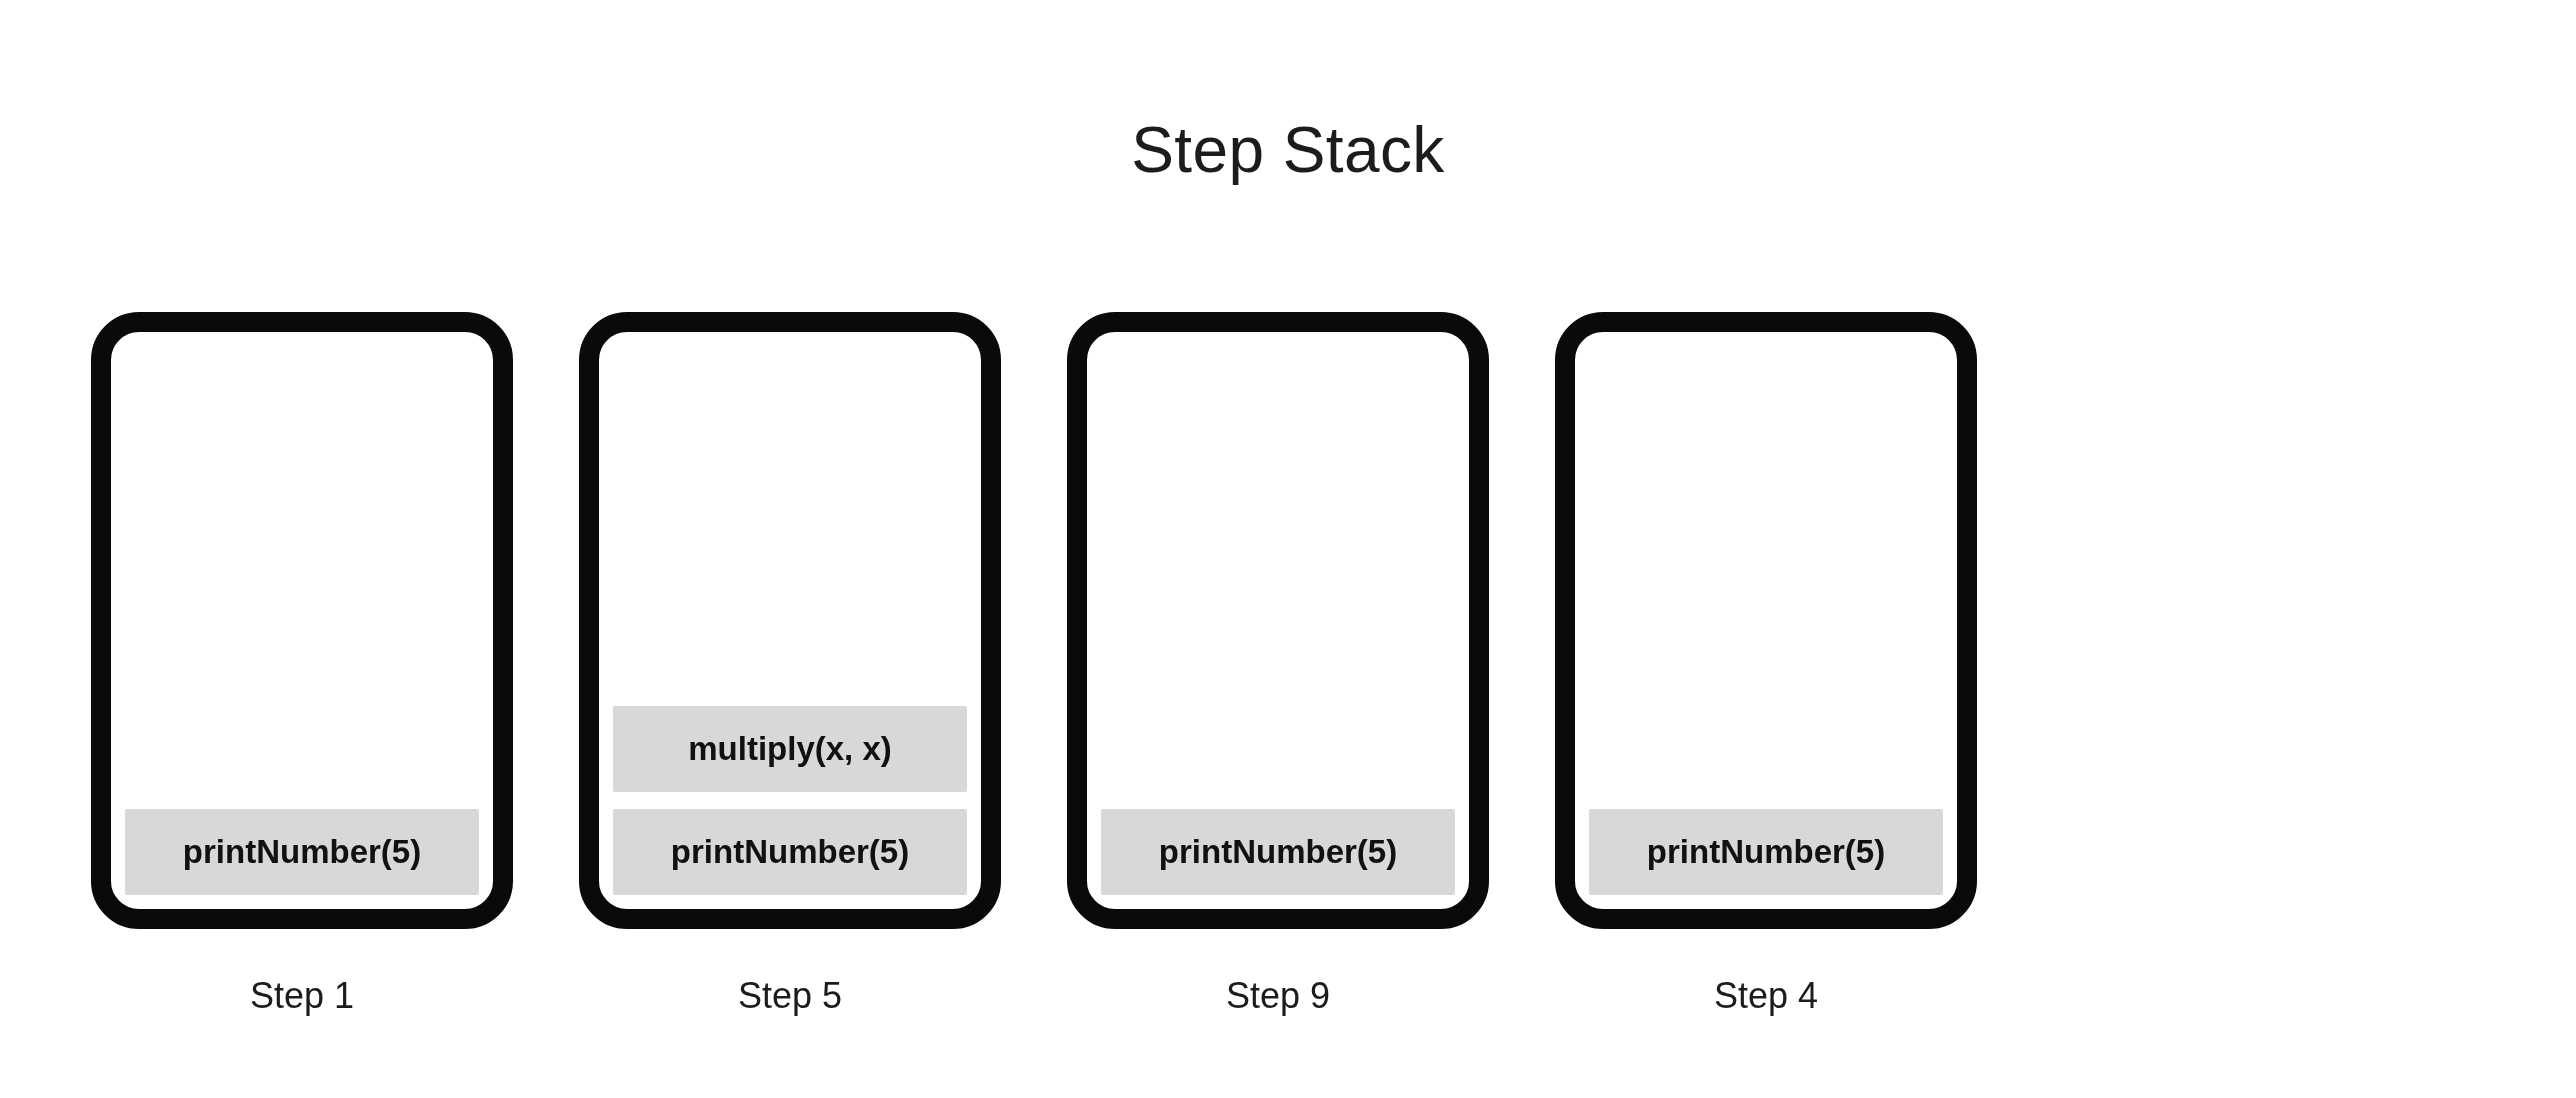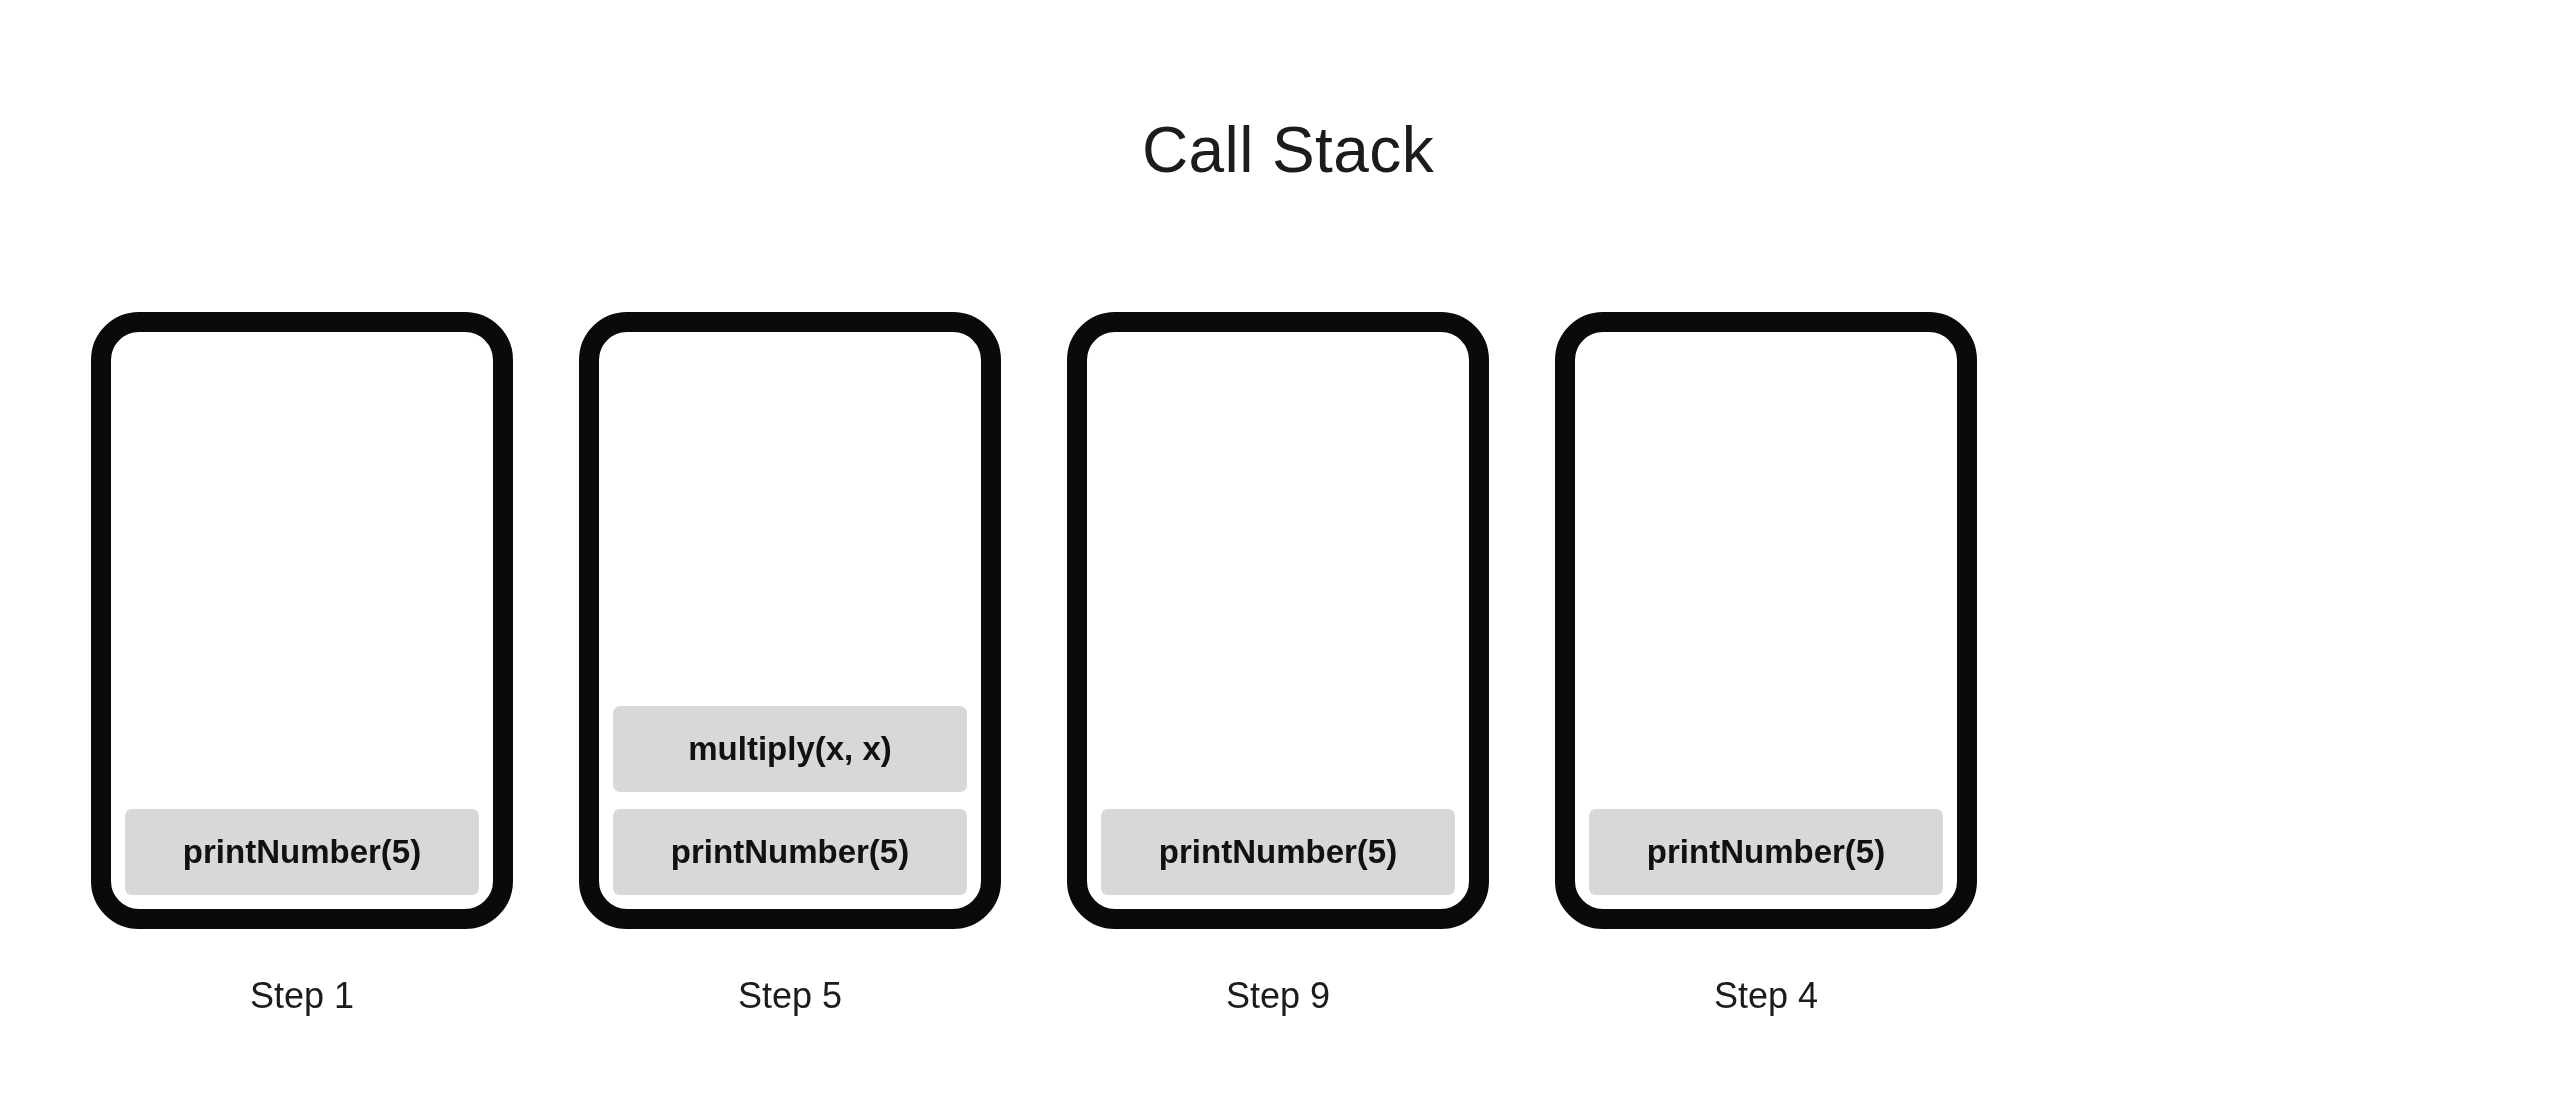--- a/index.html
+++ b/index.html
@@ -49,40 +49,40 @@
     background: var(--box-fill, #ffffff);
     display: flex;
     flex-direction: column;
     justify-content: flex-end;
     gap: 17.3px;
     padding: 14px;
   }
   .stack-frame {
     flex: 0 0 86px;
     background: var(--frame-fill, #d8d8d8);
-    border-radius: 7px;
+    border-radius: 2px;
     display: flex;
     align-items: center;
     justify-content: center;
     font-size: 33px;
     font-weight: 700;
     color: var(--frame-text, #111111);
     white-space: nowrap;
   }
   .step-label {
     margin-top: 46px;
     font-size: 36px;
     color: var(--label-text, #1c1c1c);
   }
 </style>
 </head>
 <body>
 
 <div class="canvas">
-  <div class="title">Call Stack</div>
+  <div class="title">Step Stack</div>
   <div class="steps-row">
       <div class="step-column">
         <div class="stack-box">
           <div class="stack-frame">printNumber(5)</div>
         </div>
         <div class="step-label">Step 1</div>
       </div>
       <div class="step-column">
         <div class="stack-box">
           <div class="stack-frame">multiply(x, x)</div>

